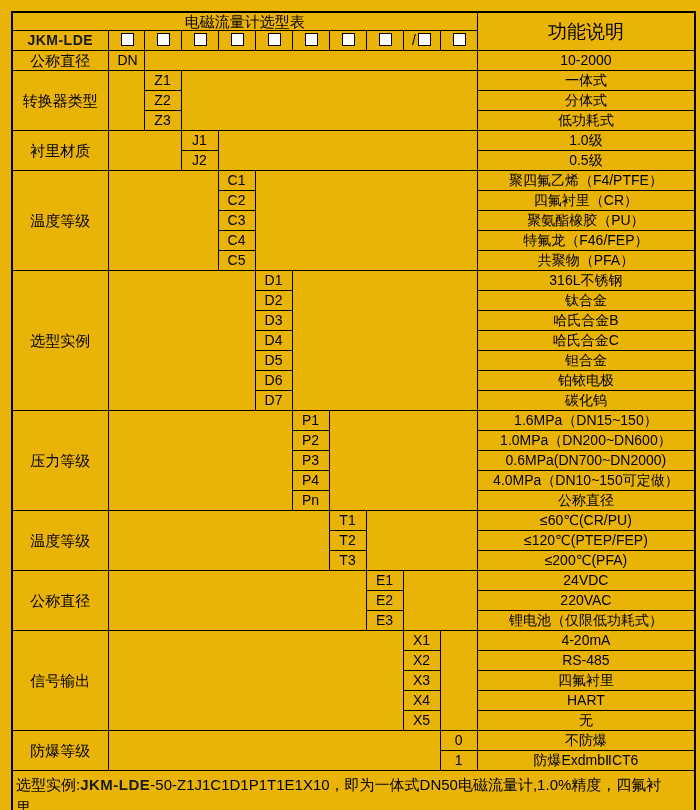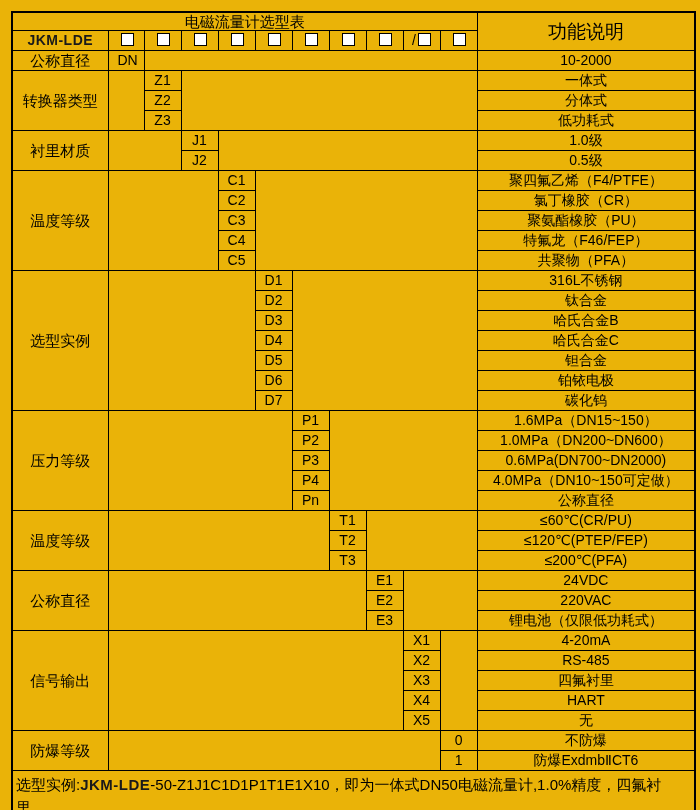--- a/index.html
+++ b/index.html
@@ -91,21 +91,21 @@
         </tr>
         <tr>
           <td rowspan="5" class="label-cell">温度等级</td>
           <td rowspan="5" colspan="3"></td>
           <td>C1</td>
           <td rowspan="5" colspan="6"></td>
           <td>聚四氟乙烯（F4/PTFE）</td>
         </tr>
         <tr>
           <td>C2</td>
-          <td>氯丁橡胶（CR）</td>
+          <td>四氟衬里（CR）</td>
         </tr>
         <tr>
           <td>C3</td>
           <td>聚氨酯橡胶（PU）</td>
         </tr>
         <tr>
           <td>C4</td>
           <td>特氟龙（F46/FEP）</td>
         </tr>
         <tr>

